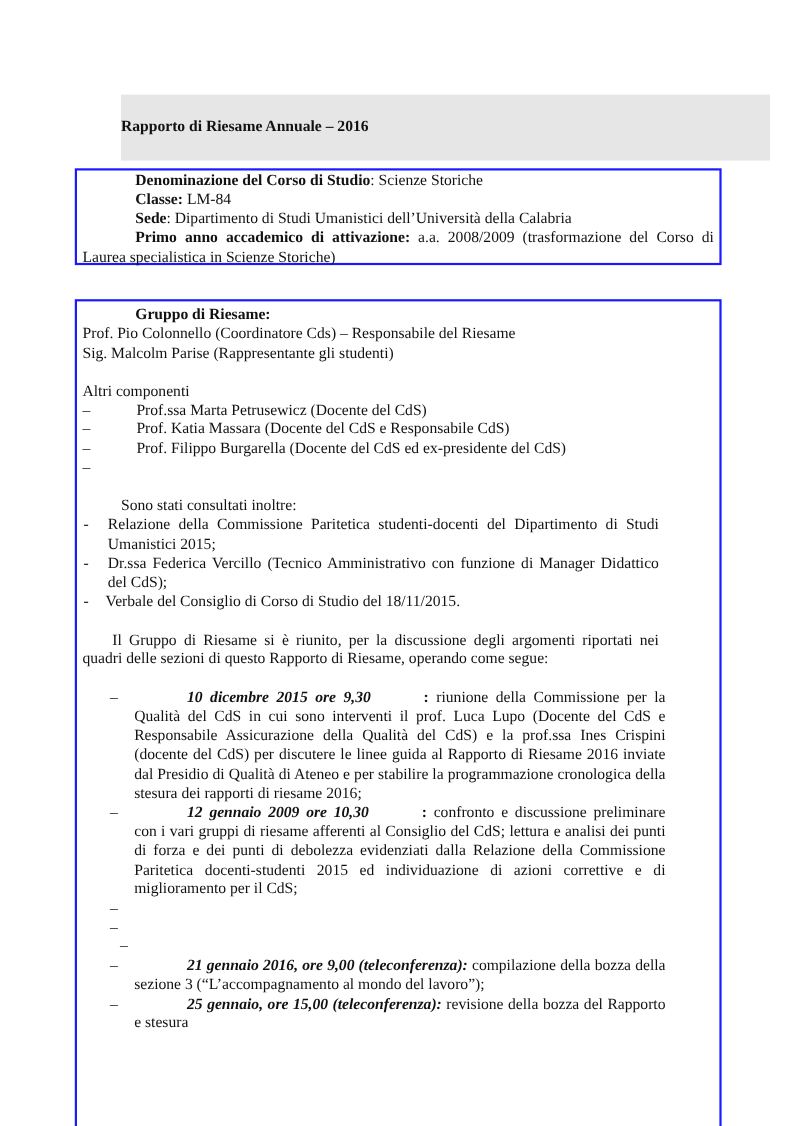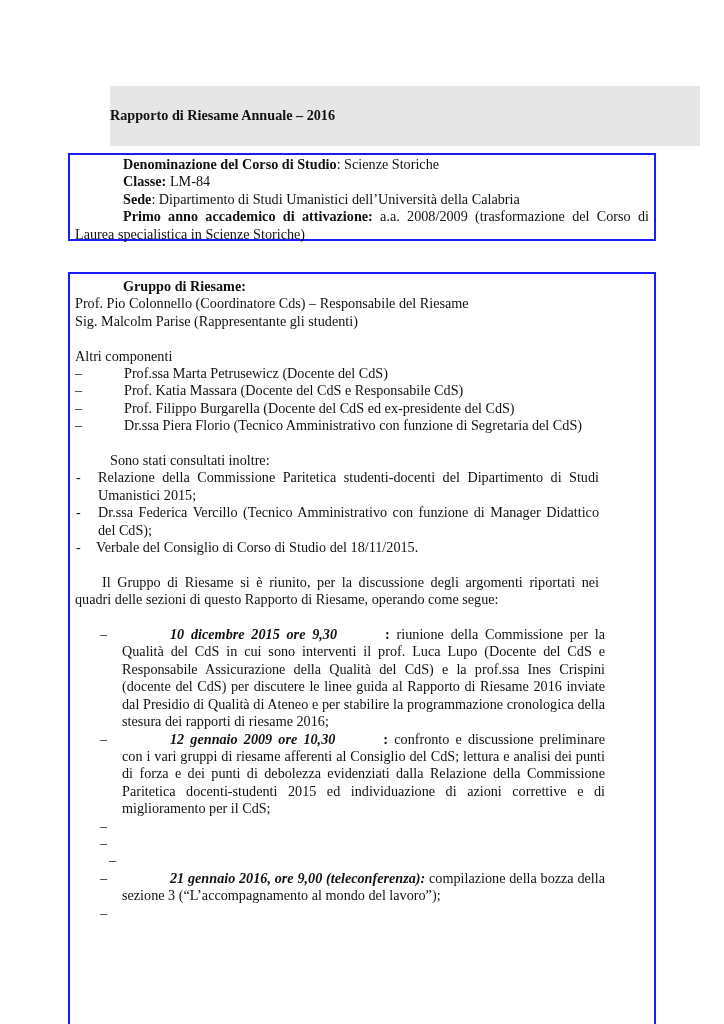--- a/index.html
+++ b/index.html
@@ -55,21 +55,20 @@
   <div class="comp">
       <span class="dash">–</span>
       <span>Prof. Katia Massara (Docente del CdS e Responsabile CdS)</span>
     </div>
   <div class="comp">
       <span class="dash">–</span>
       <span>Prof. Filippo Burgarella (Docente del CdS ed ex-presidente del CdS)</span>
     </div>
   <div class="comp">
       <span class="dash">–</span>
-      <span>Dr.ssa Piera Florio (Tecnico Amministrativo con funzione di Segretaria del CdS)</span>
     </div>
   <div class="blank"></div>
   <div class="line" style="padding-left:35px">Sono stati consultati inoltre:</div>
   <div class="cons" style="padding-right:50px">
       <span class="mark">-</span>
       <span class="txt">Relazione della Commissione Paritetica studenti-docenti del Dipartimento di Studi Umanistici 2015;</span>
     </div>
   <div class="cons" style="padding-right:50px">
       <span class="mark">-</span>
       <span class="txt">Dr.ssa Federica Vercillo (Tecnico Amministrativo con funzione di Manager Didattico del CdS);</span>
@@ -97,14 +96,15 @@
     </div>
   <div class="sched alt">
       <span class="mark">–</span>
     </div>
   <div class="sched">
       <span class="mark">–</span>
       <span class="txt"><i><b>21 gennaio 2016, ore 9,00 (teleconferenza):</b></i><span> </span><span>compilazione della bozza della sezione 3 (“L’accompagnamento al mondo del lavoro”);</span></span>
     </div>
   <div class="sched">
       <span class="mark">–</span>
+      <span class="txt"><i><b>25 gennaio, ore 15,00 (teleconferenza):</b></i><span> </span><span>revisione della bozza del Rapporto e stesura</span></span>
     </div>
 </div>
 
 </body></html>

